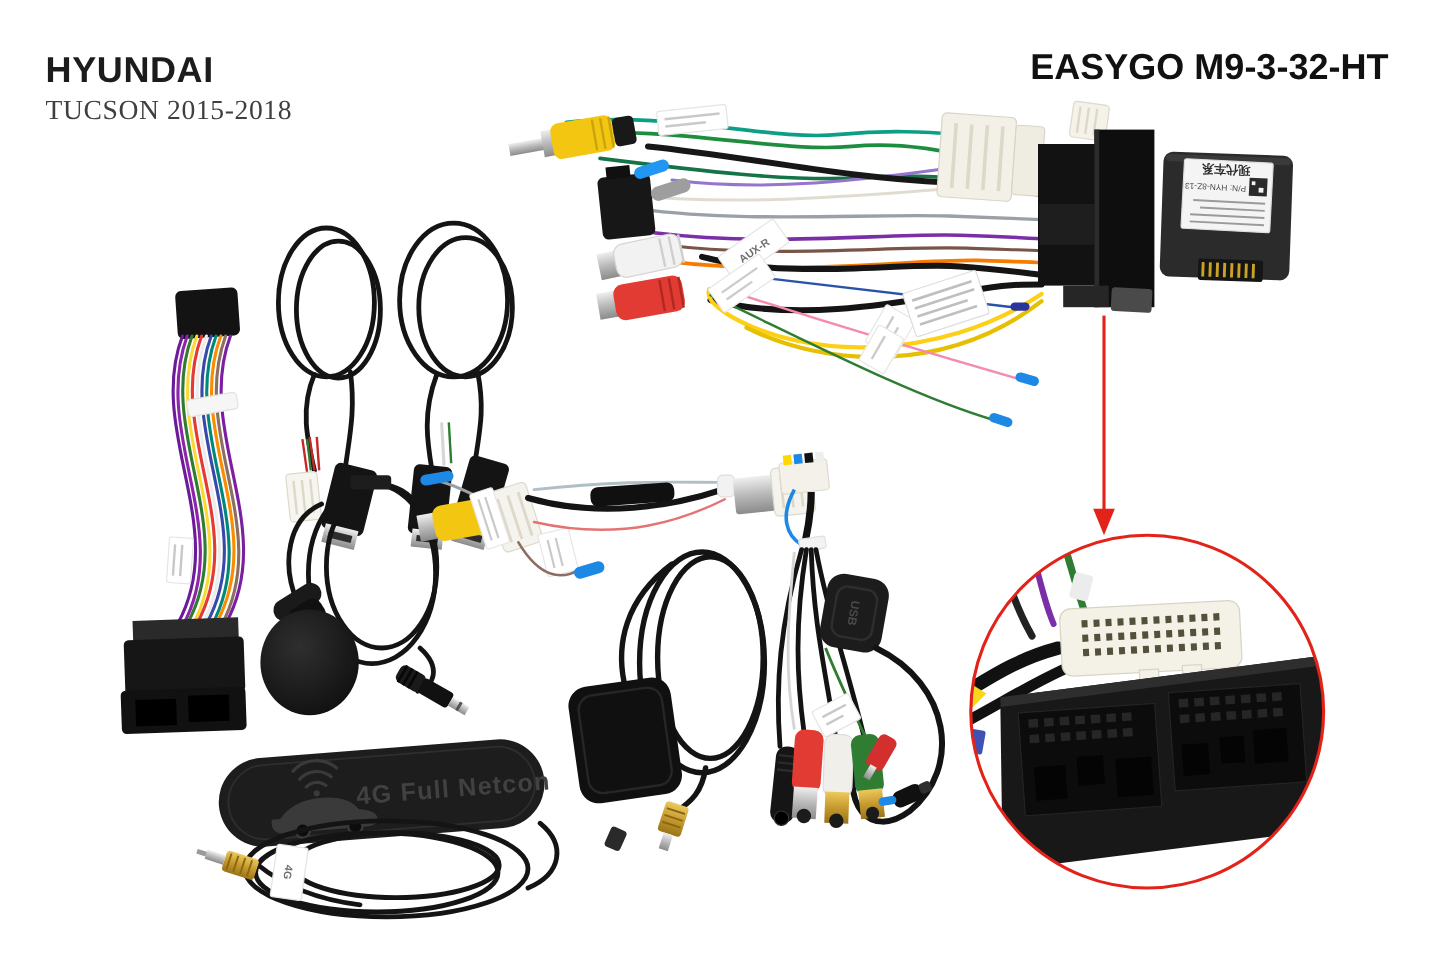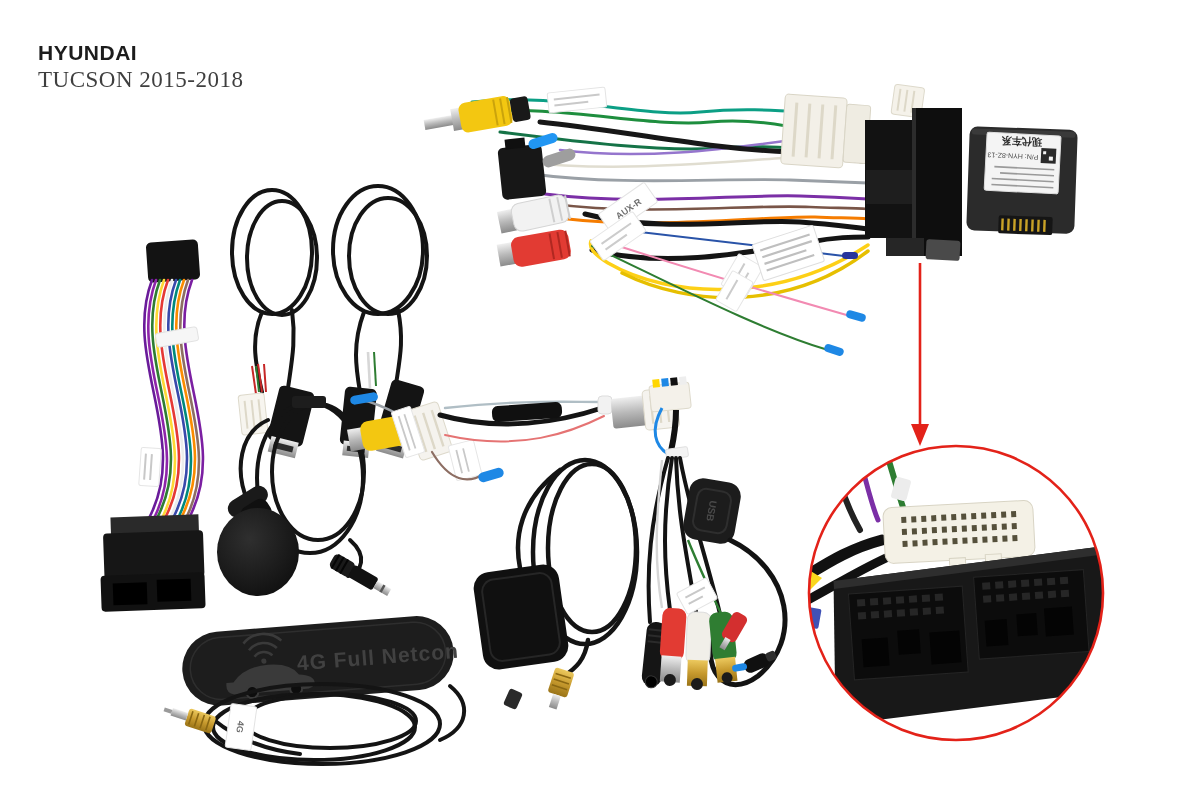--- a/index.html
+++ b/index.html
@@ -1,33 +1,34 @@
 <!DOCTYPE html>
 <html><head>
 <meta charset="utf-8">
 <style>
   html,body{margin:0;padding:0;background:#e9e9e9;}
   #canvas{position:relative;width:1200px;height:800px;background:#ffffff;overflow:hidden;
           font-family:"Liberation Sans",sans-serif;}
   .hdr{position:absolute;left:38px;top:40px;line-height:1.25;}
-  .brand{font-size:21px;font-weight:bold;color:#1c1c1c;letter-spacing:.5px;}
+  .brand{font-size:30px;font-weight:bold;color:#1c1c1c;letter-spacing:.5px;}
   .vehicle{font-size:23px;font-weight:400;color:#3f3f3f;letter-spacing:.5px;font-family:Liberation Serif, serif;}
   .pcode{position:absolute;right:43px;top:40px;font-size:30px;font-weight:bold;color:#111;}
   svg text{font-family:"Liberation Sans",sans-serif;}
   .tagtxt{fill:#6e6e6e;font-size:9px;font-weight:bold;}
 </style>
 </head>
 <body>
 
 <div id="canvas">
 
   <div class="hdr">
     <div class="brand">HYUNDAI</div>
     <div class="vehicle">TUCSON 2015-2018</div>
   </div>
+  <div class="pcode">EASYGO M9-3-32-HT</div>
 
   <svg width="1200" height="800" viewBox="0 0 1200 800">
     <defs>
       <linearGradient id="silver" x1="0" y1="0" x2="0" y2="1">
         <stop offset="0" stop-color="#efefef"></stop>
           <stop offset="0.5" stop-color="#b9b9b9"></stop>
           <stop offset="1" stop-color="#8b8b8b"></stop>
       </linearGradient>
       <linearGradient id="gold" x1="0" y1="0" x2="0" y2="1">
         <stop offset="0" stop-color="#ecc95e"></stop>

